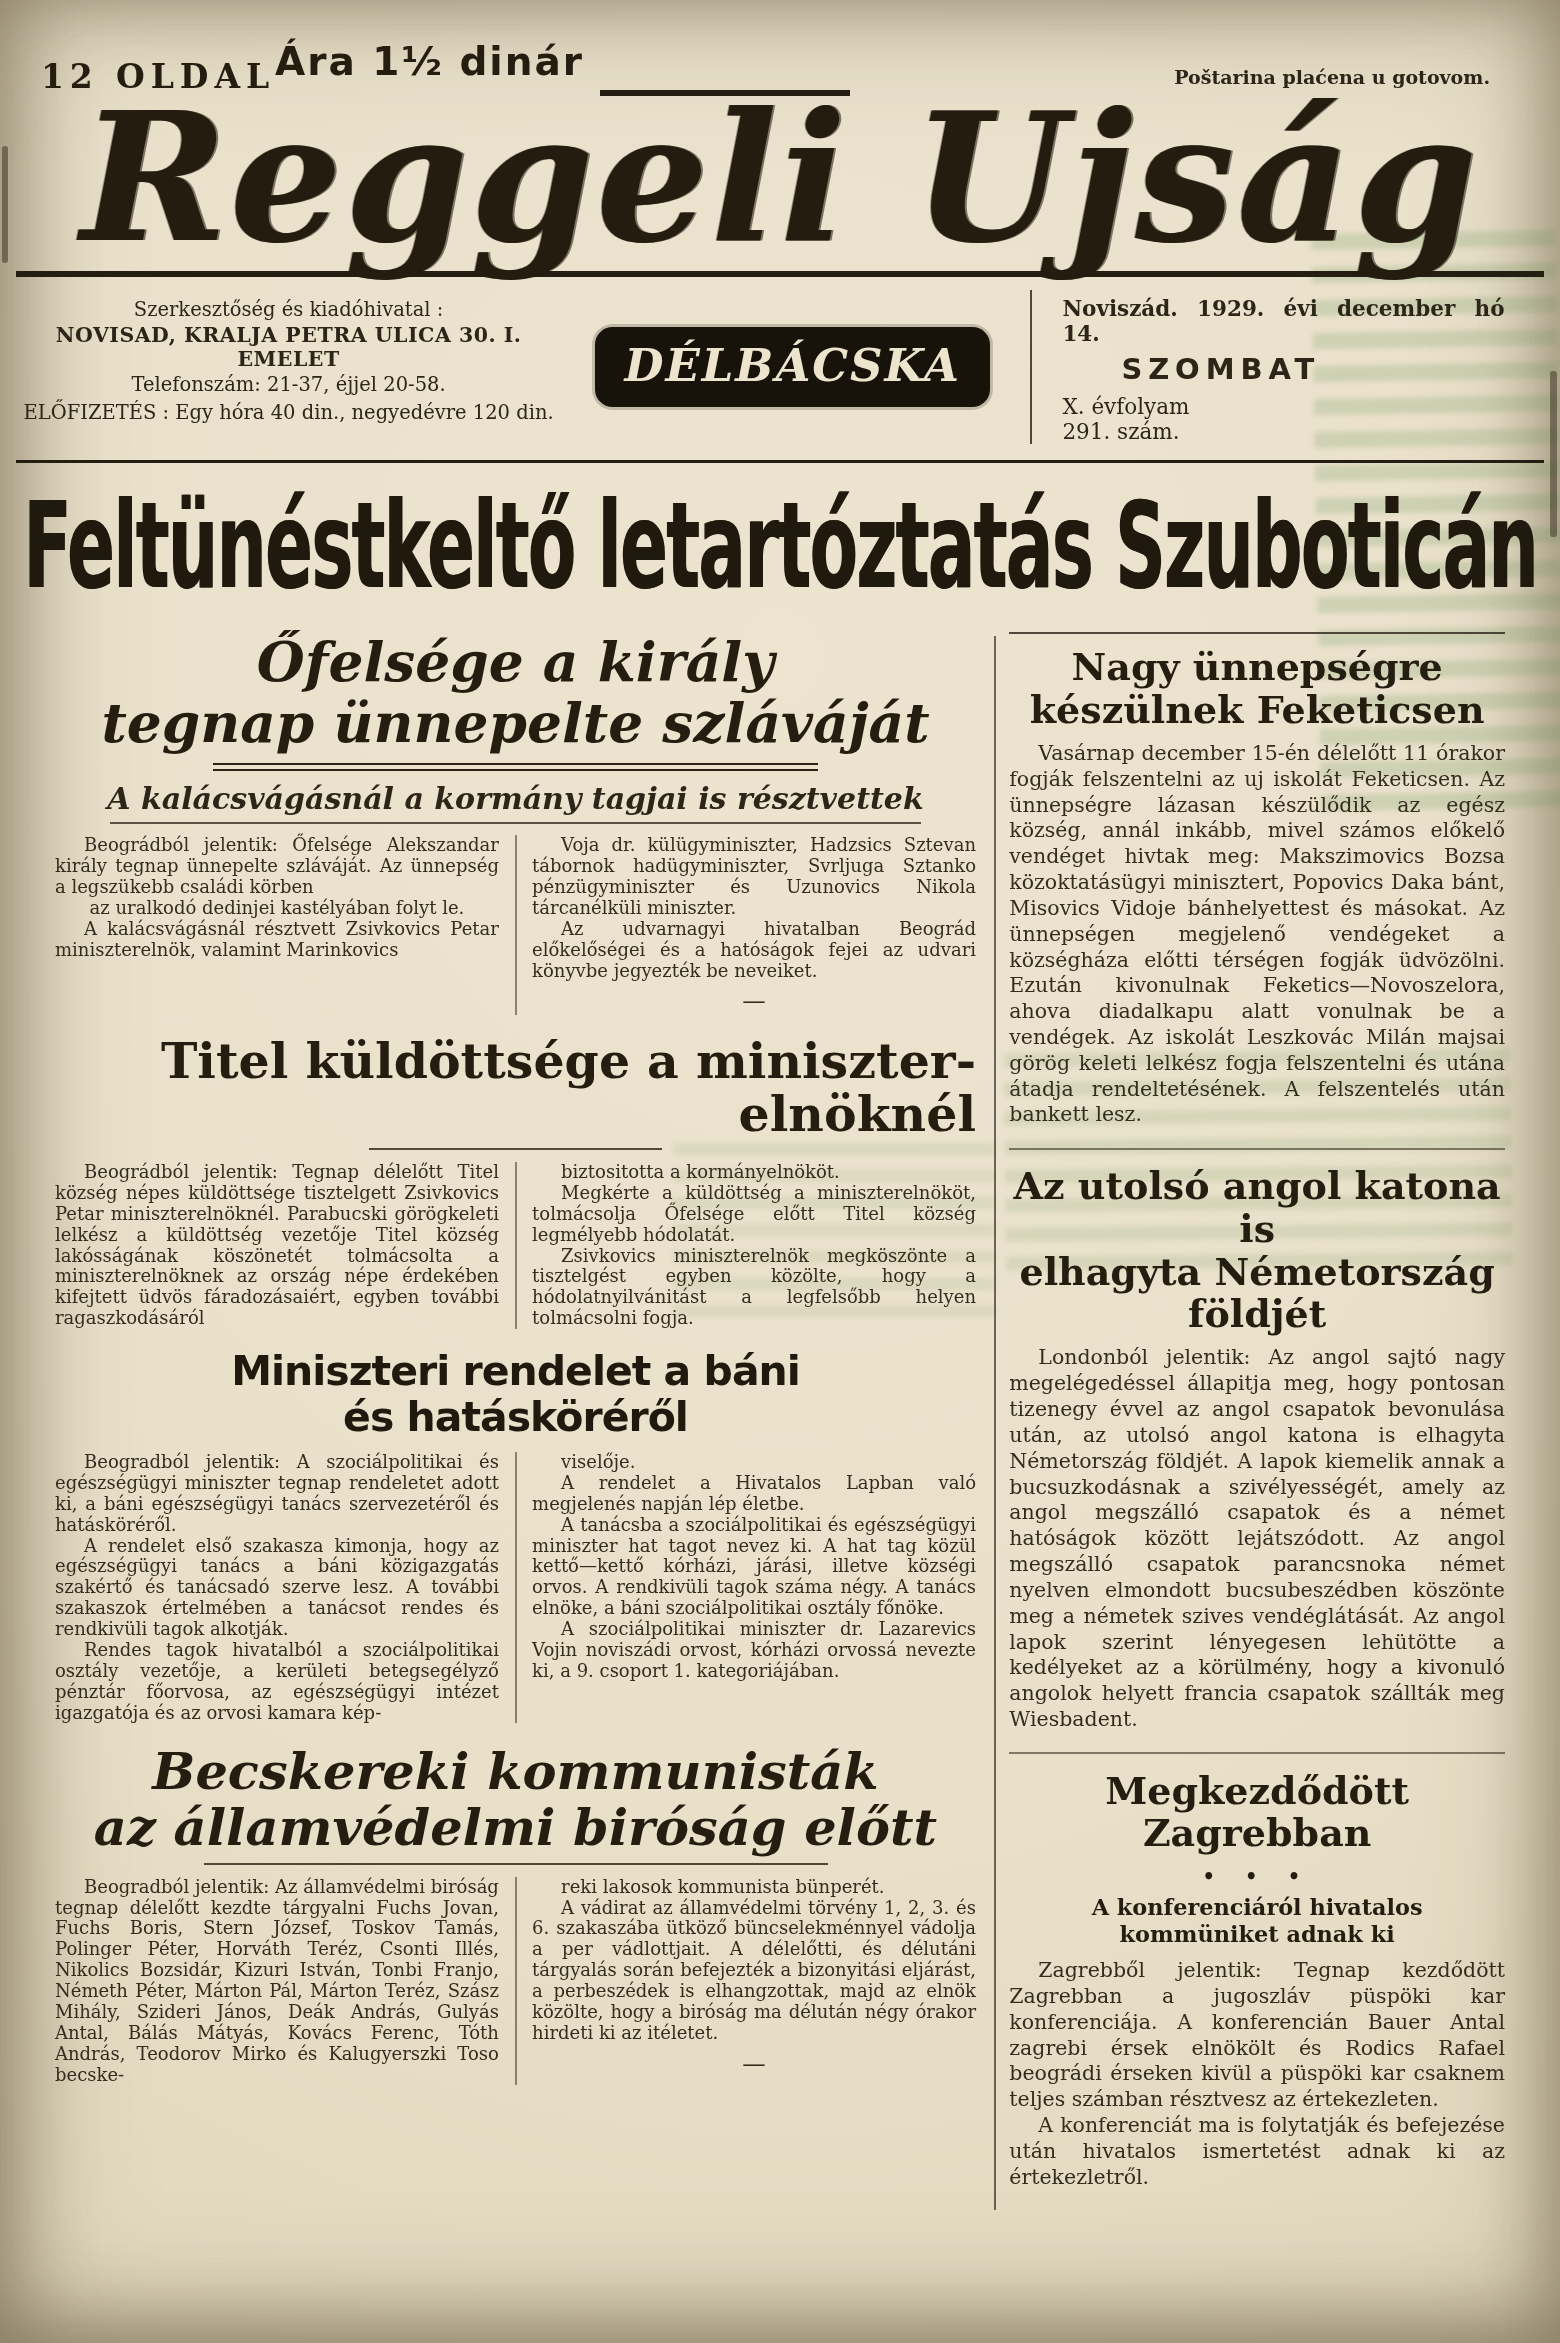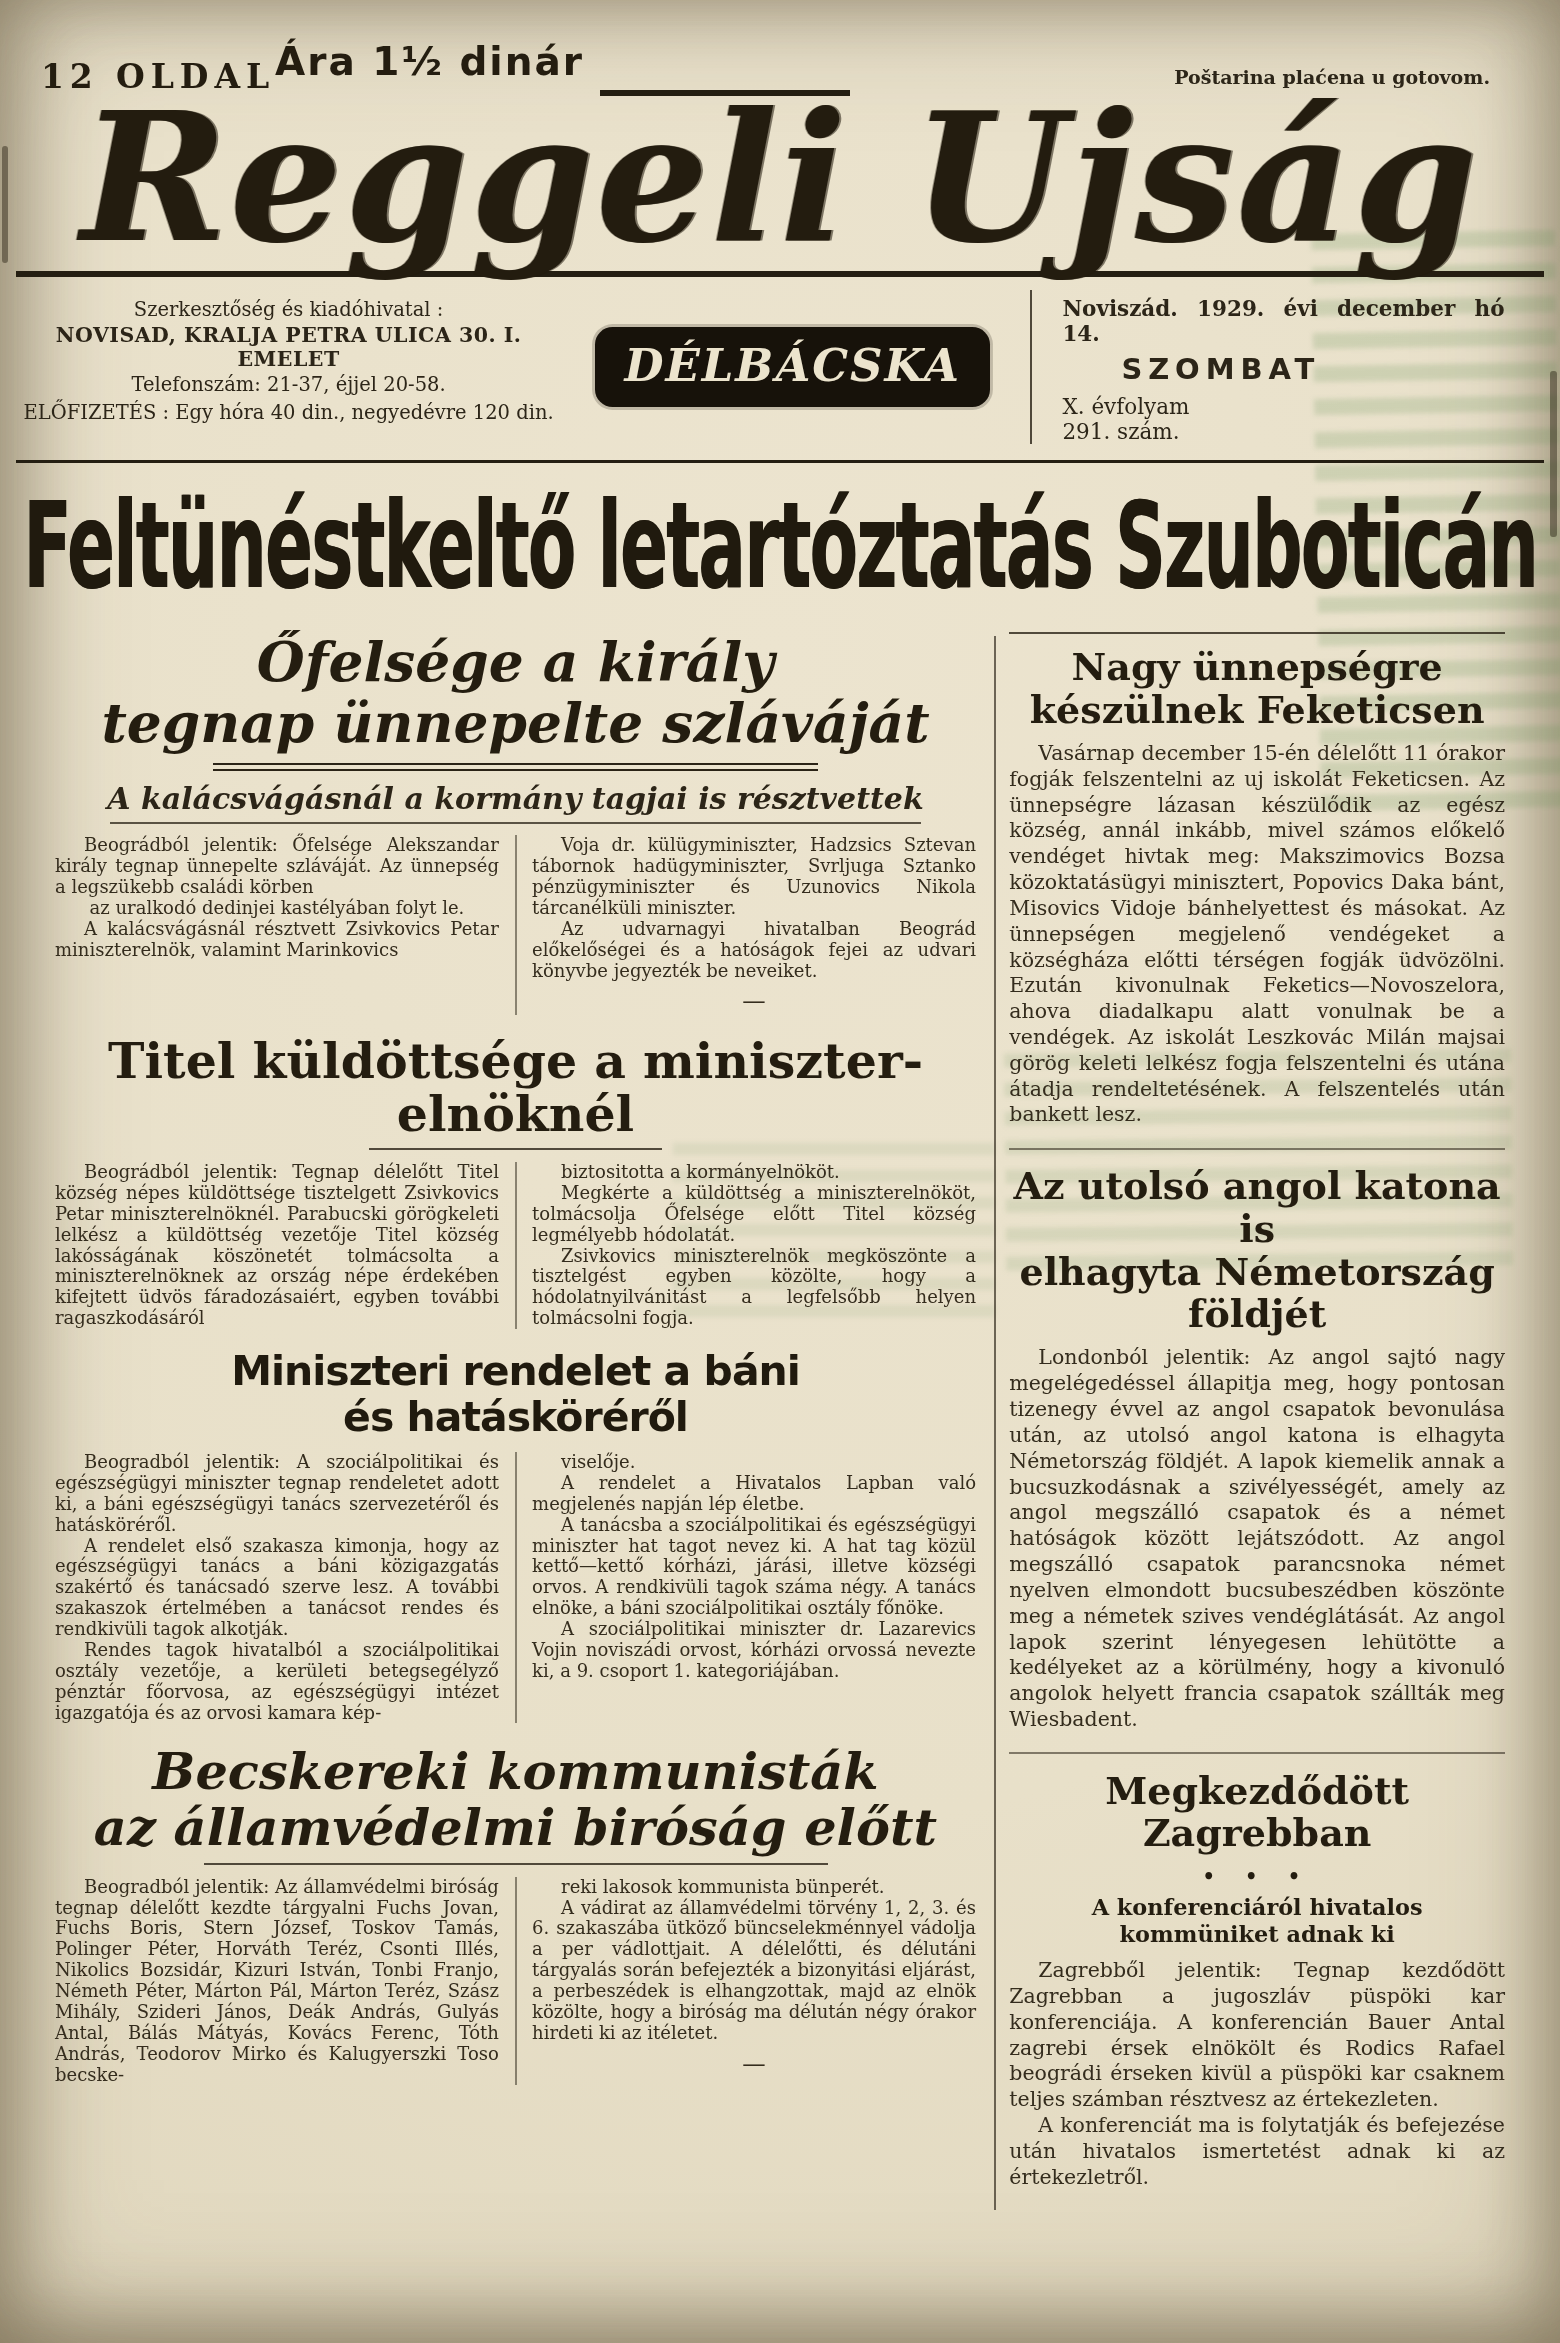--- a/index.html
+++ b/index.html
@@ -76,21 +76,21 @@
   p, .p { font-size:18px; line-height:1.16; text-align:justify; text-indent:29px; color:#342c1d; }
   .center-line { text-align:center; text-indent:0; }
   .dash { text-align:center; font-size:23.4px; margin-top:5.9px; color:#342c1d; }
 
   .a1-title { font-size:55px; line-height:1.1; font-weight:bold; font-style:italic; text-align:center; color:#241d10; }
   .a1-title span, .a2-title span, .a4-title span, .r-title span, .a3-title span { display:block; }
   .dbl-rule { width:605px; margin:9.8px auto 9.8px; border-top:2px solid #2a2316; border-bottom:2px solid #2a2316; height:7.8px; }
   .subtitle { font-size:30px; font-weight:bold; font-style:italic; text-align:center; }
   .sub-rule { width:88%; margin:5.9px auto 11.7px; border-top:2px solid rgba(42,35,22,.75); }
 
-  .a2-title { font-size:49px; line-height:1.08; font-weight:bold; text-align:center; color:#241d10; margin-top:5.9px; }
+  .a2-title { font-size:49px; line-height:1.08; font-weight:bold; text-align:right; color:#241d10; margin-top:5.9px; }
   .title-rule { width:293px; margin:7.8px auto 11.7px; border-top:2px solid rgba(42,35,22,.8); }
 
   .a3-title { font-family:"DejaVu Sans","Liberation Sans",sans-serif; font-size:41px; line-height:1.12;
     font-weight:bold; text-align:center; letter-spacing:-1px; color:#201a0e; margin:3.9px 0 11.7px; }
 
   .a4-title { font-size:51px; line-height:1.1; font-weight:bold; font-style:italic; text-align:center; color:#241d10; margin-top:3.9px; }
   .a4-rule { width:624px; margin:7.8px auto 11.7px; border-top:2px solid rgba(42,35,22,.8); }
 
   .r-art { margin-bottom:19.5px; }
   .r-title { font-size:38px; line-height:1.12; font-weight:bold; text-align:center; color:#241d10; }

